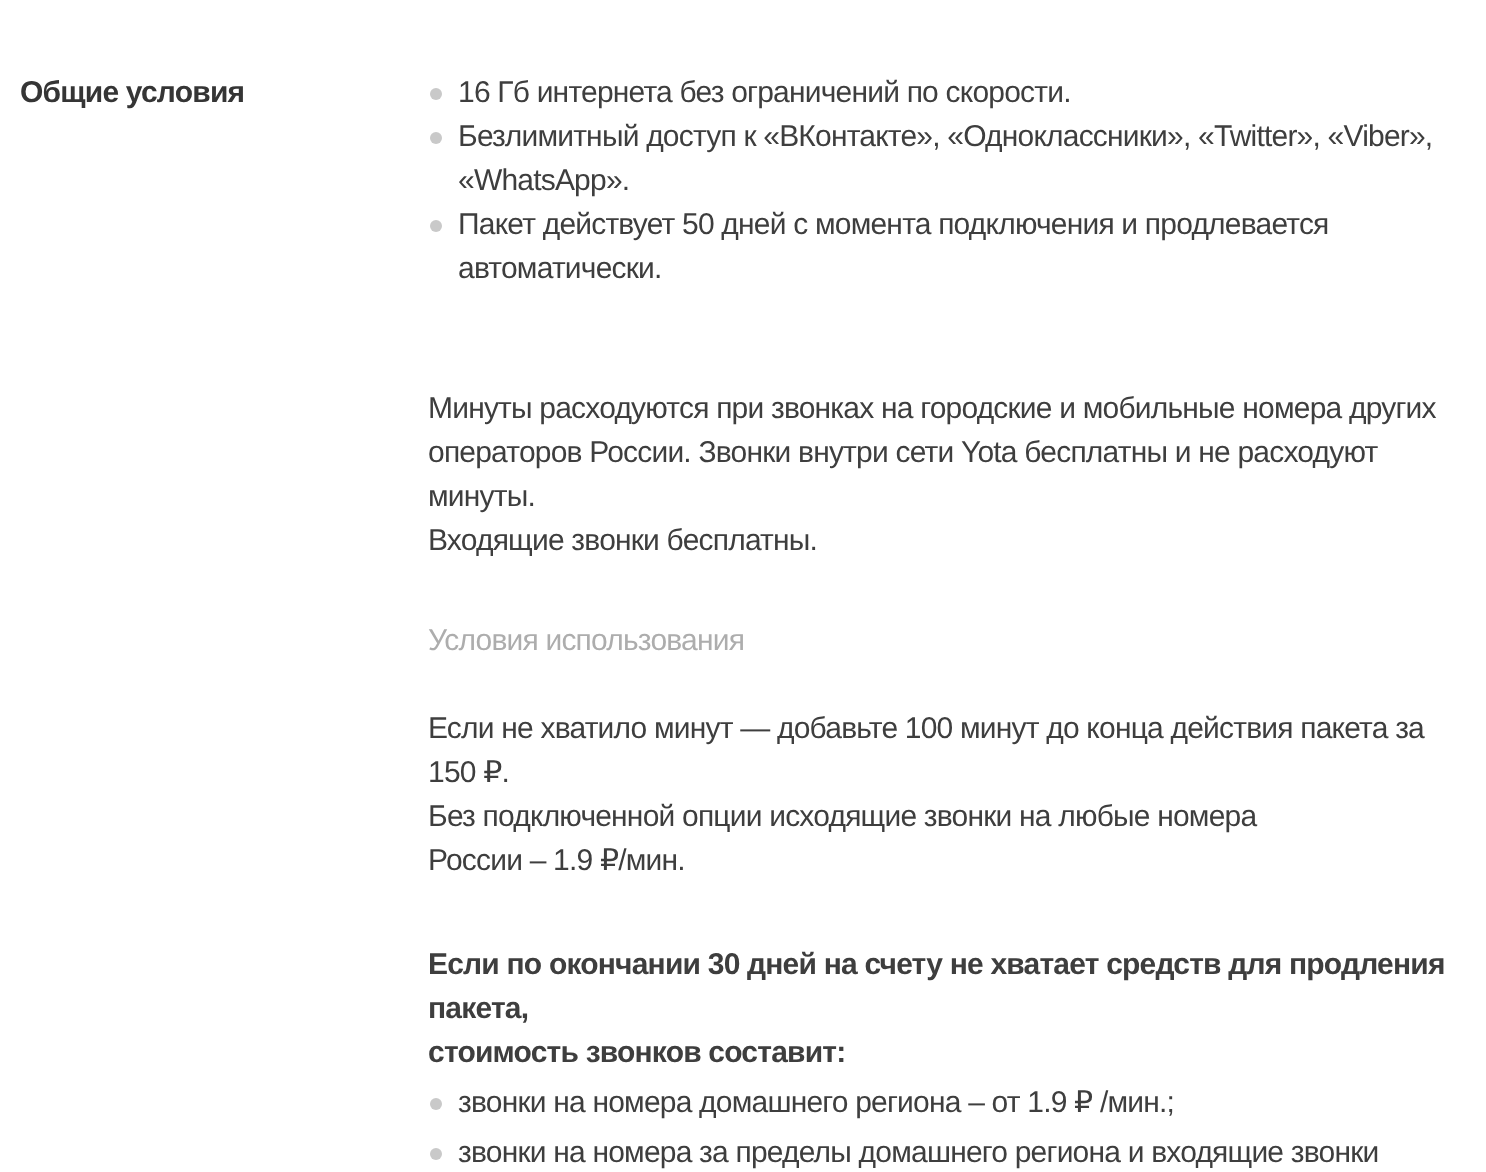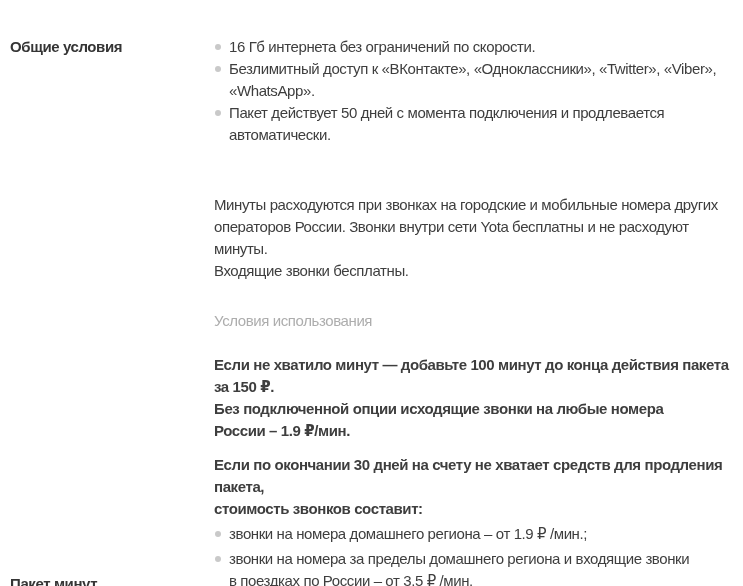--- a/index.html
+++ b/index.html
@@ -34,21 +34,21 @@
     position:absolute;
     left:1px; top:8px;
     width:6px; height:6px;
     border-radius:50%;
     background:var(--bullet);
   }
   .rates-list li{margin-bottom:3px;}
   .para{white-space:pre-line;}
   .para-intro{margin-bottom:28px;}
   .terms-label{color:var(--muted); margin-bottom:22px;}
-  .para-add{margin-bottom:12px;font-weight:bold;}
+  .para-add{margin-bottom:30px;}
   .para-renewal{margin-bottom:3px;font-weight:bold;}
 </style>
 </head>
 <body>
 
 <div class="page">
 
   <section class="row">
     <div class="col-left">
       <h3>Общие условия</h3>

